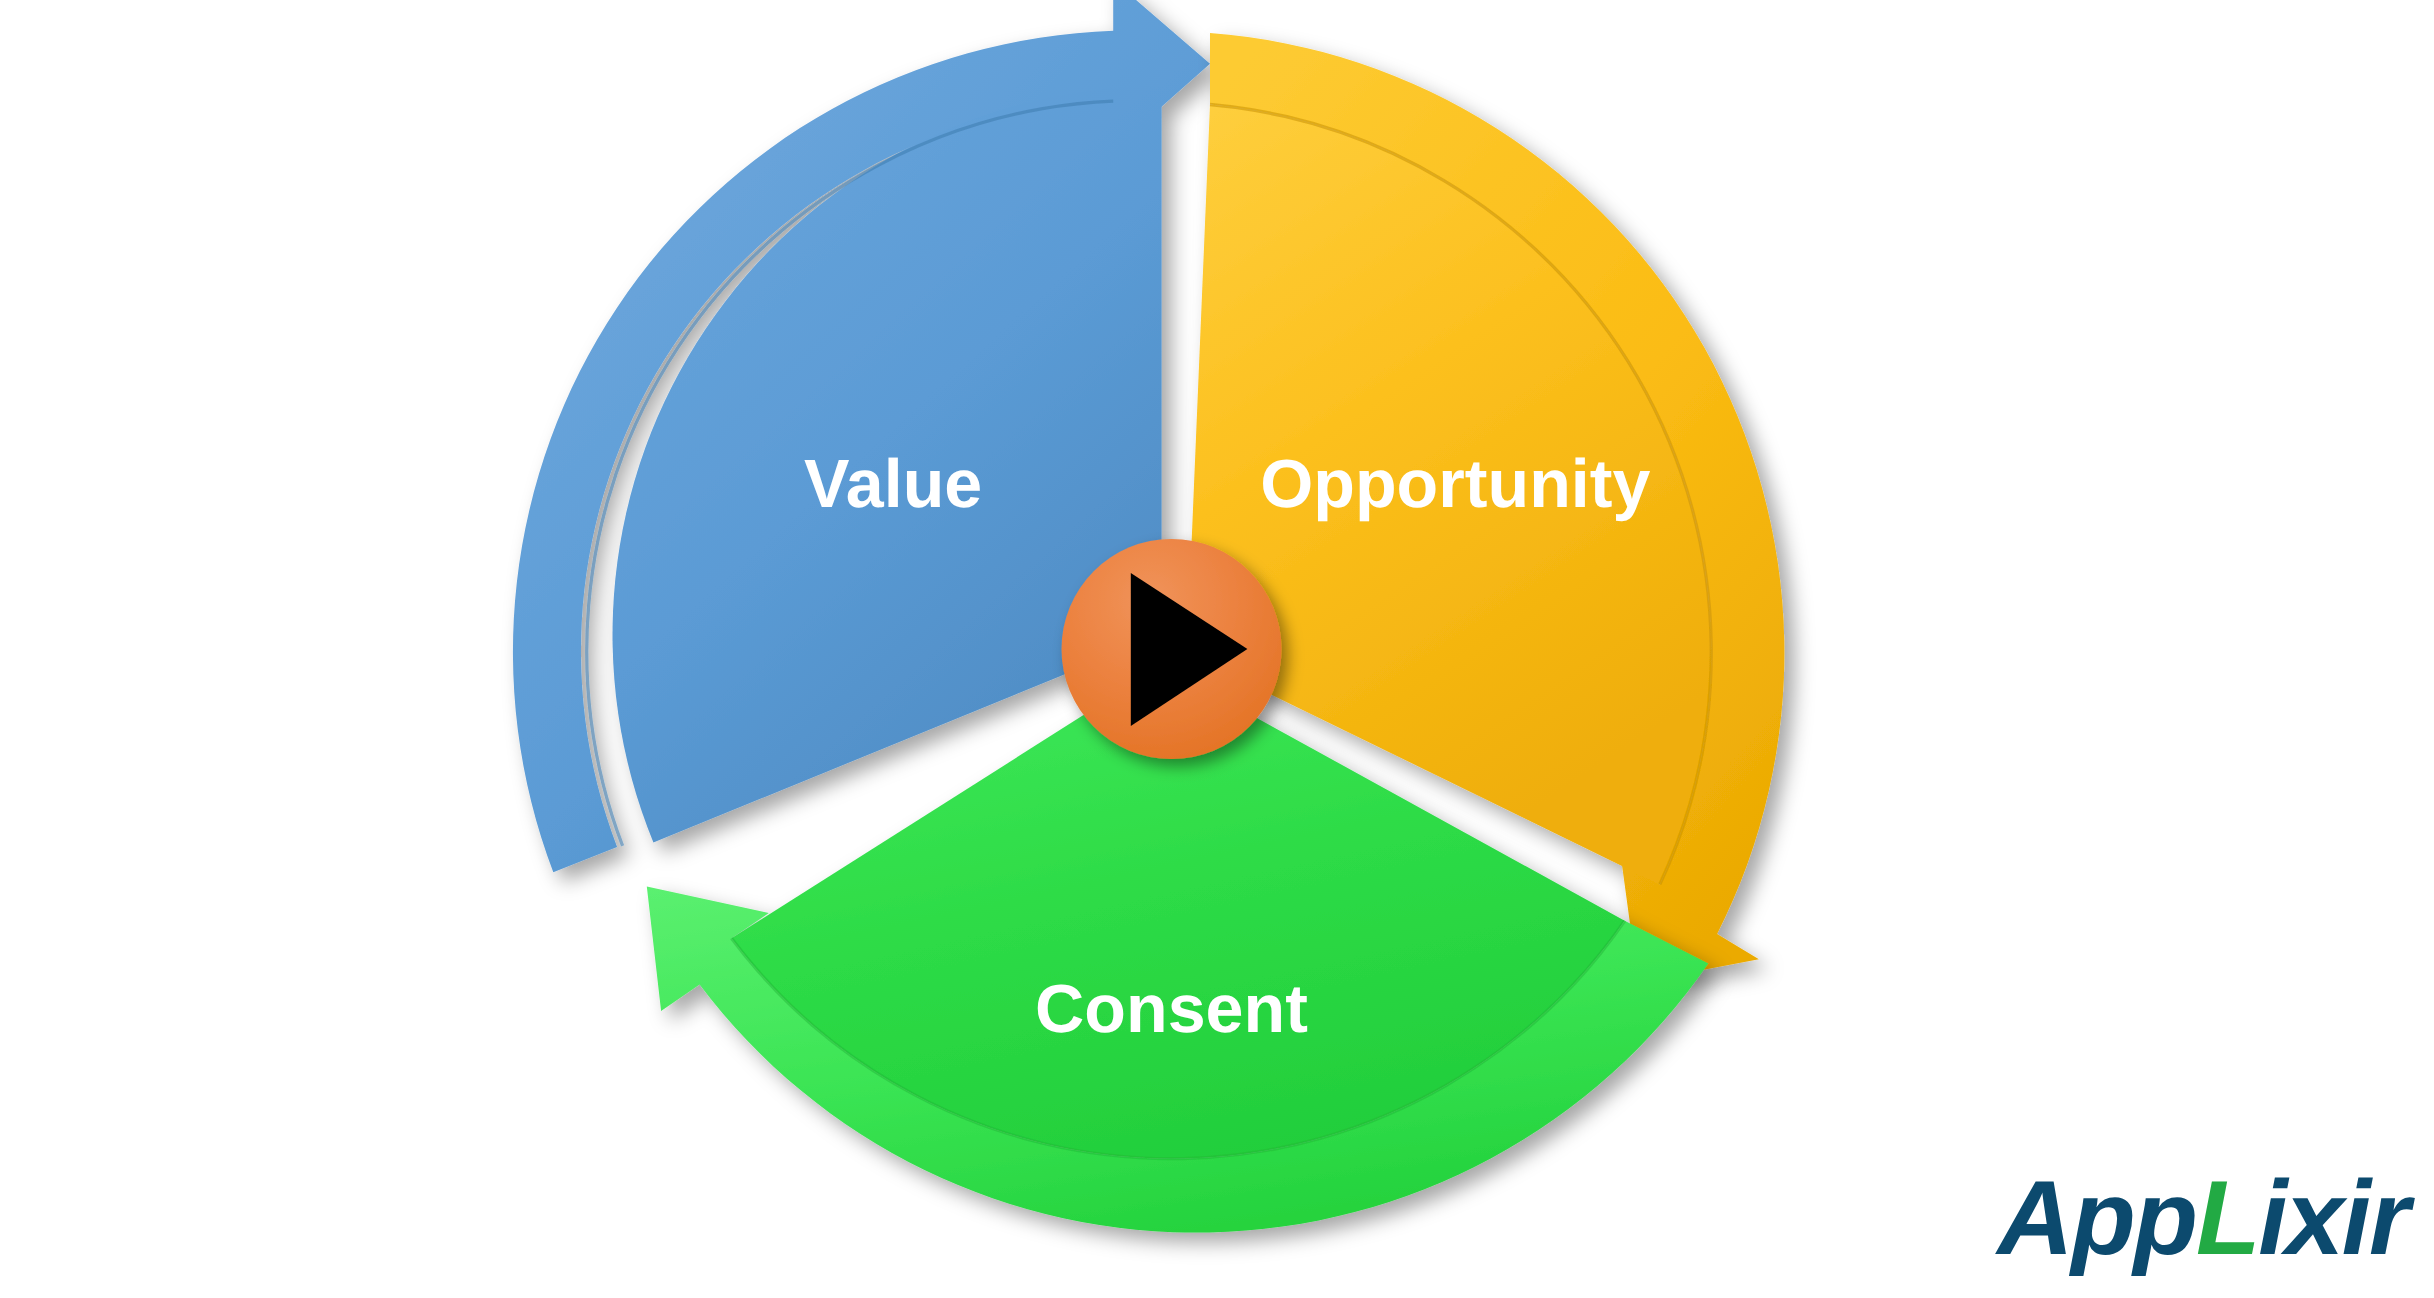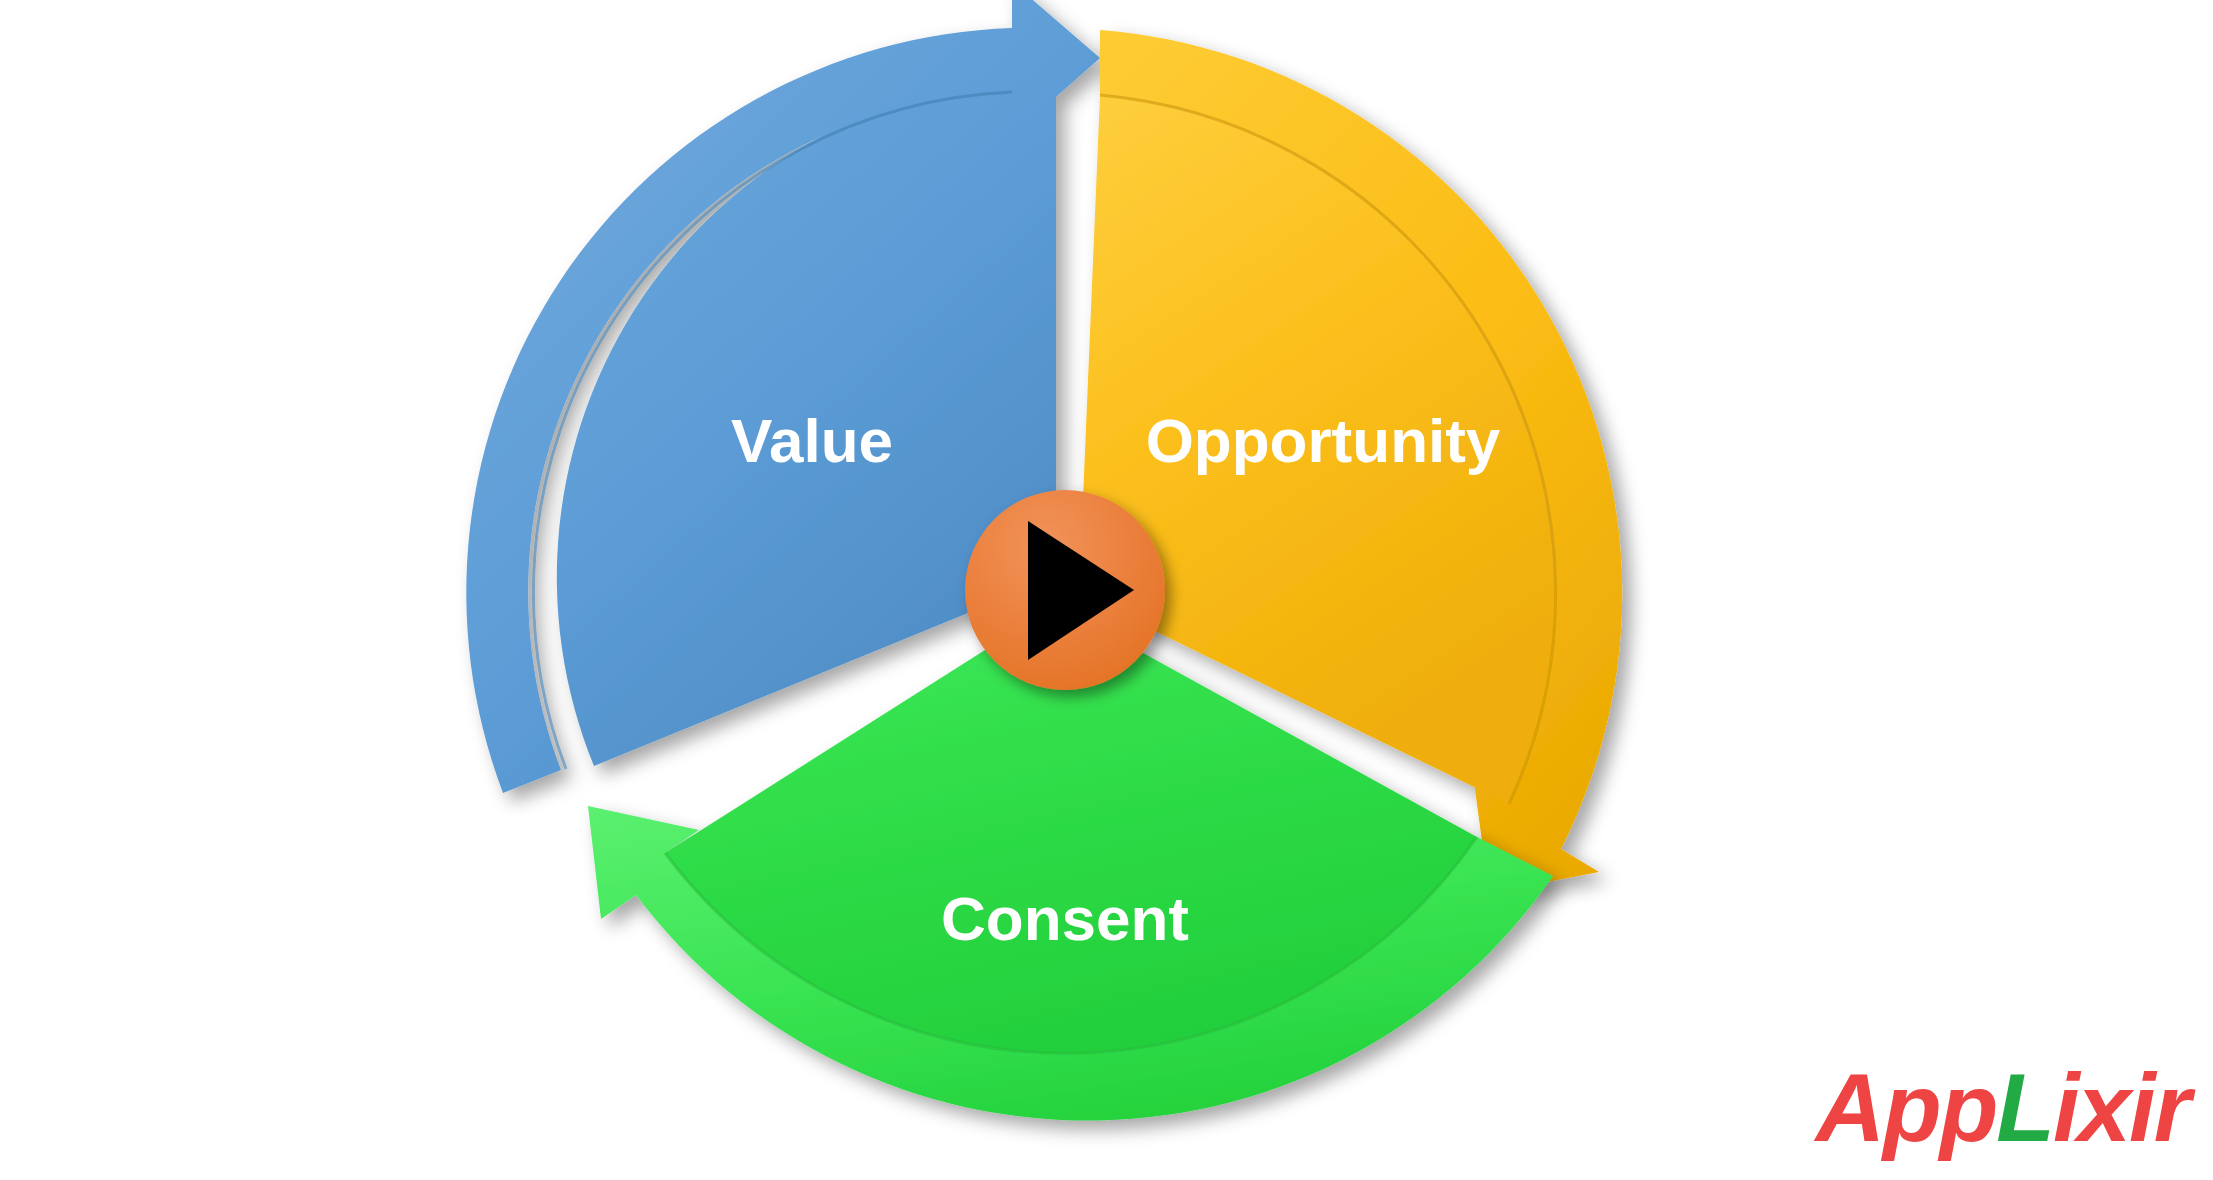--- a/index.html
+++ b/index.html
@@ -19,21 +19,21 @@
     bottom:24px;
     font-family:"Liberation Sans",sans-serif;
     font-style:italic;
     font-weight:bold;
     font-size:96px;
     letter-spacing:-2px;
     line-height:1;
     white-space:nowrap;
     user-select:none;
   }
-  #logo .blue{color:#ef4444;}
+  #logo .blue{color:#0c4a6e;}
   #logo .green{color:#22aa44;}
 </style>
 </head>
 <body>
 
 <div id="stage">
 
   <svg id="cycle" viewBox="0 0 2213 1180" xmlns="http://www.w3.org/2000/svg">
     <defs>
 

